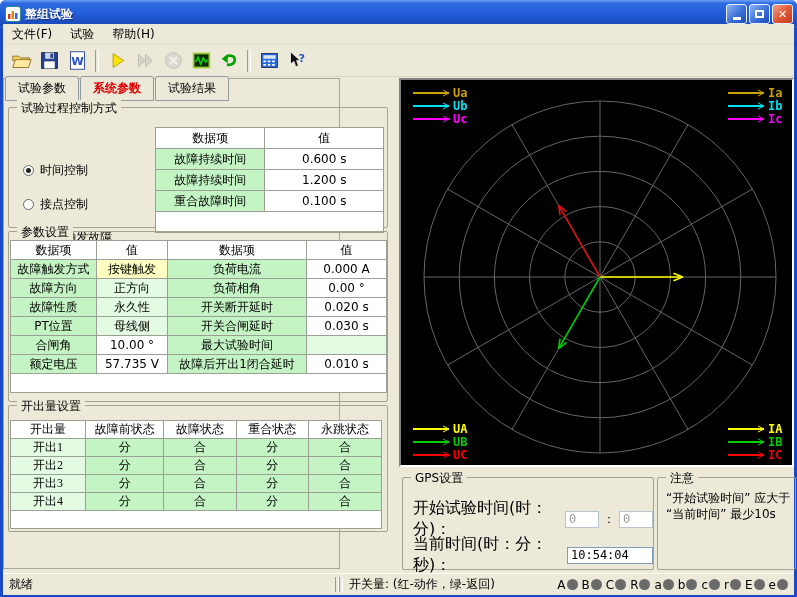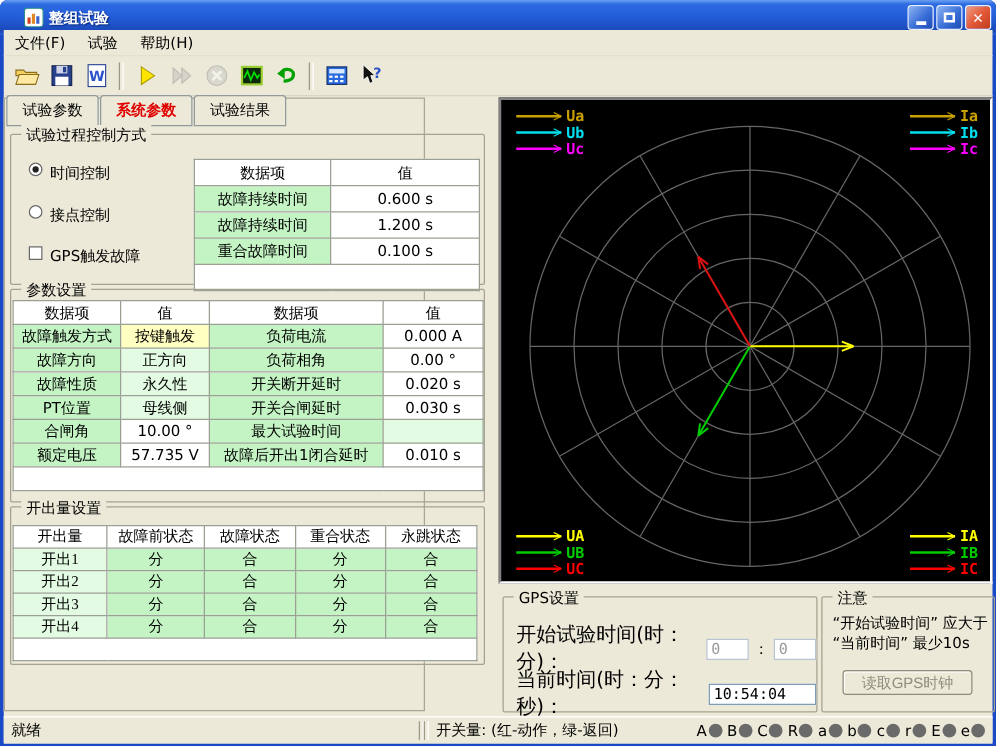--- a/index.html
+++ b/index.html
@@ -1,20 +1,20 @@
 <!DOCTYPE html>
 <html><head>
 <meta charset="utf-8">
 <style>
   html,body{margin:0;padding:0;background:#ffffff;font-family:"DejaVu Sans",sans-serif;}
   #window{position:relative;width:797px;height:597px;background:#1a49c8;border-radius:6px 6px 0 0;overflow:hidden;}
   
   .titlebar{position:absolute;top:0;left:0;right:0;height:28px;border-radius:6px 6px 0 0;
     background:linear-gradient(180deg,#6ba1f4 0%,#2d6be0 12%,#245edb 45%,#1a49b8 90%,#2a60d4 100%);
-    display:flex;align-items:center;padding-left:19px;box-sizing:border-box;}
+    display:flex;align-items:center;padding-left:5px;box-sizing:border-box;}
   .titlebar .app-icon{width:16px;height:16px;margin-right:4px;flex:none;}
   .titlebar .ttl{color:#fff;font-size:12px;font-weight:bold;text-shadow:1px 1px 1px #0b2a7a;flex:1;}
   .cap-btns{display:flex;gap:2px;margin-right:4px;}
   .cap{width:21px;height:20px;border-radius:3px;border:1px solid #e8f0ff;display:flex;align-items:center;justify-content:center;
     color:#fff;font-size:11px;font-weight:bold;box-sizing:border-box;}
   .cap.blue{background:linear-gradient(135deg,#8fb4f4 0%,#3a6fd8 55%,#1d4bb4 100%);}
   .cap.red{background:linear-gradient(135deg,#f0a088 0%,#e25a38 50%,#c03a1c 100%);}
   .cap .minbar{display:block;width:8px;height:3px;background:#fff;margin-top:9px;}
   .cap .maxbox{display:block;width:9px;height:8px;border:2px solid #fff;box-sizing:border-box;}
   
@@ -26,21 +26,21 @@
   .tb svg{width:21px;height:21px;}
   .tb.dim{opacity:.45;filter:grayscale(1);}
   .tsep{width:2px;height:22px;border-left:1px solid #9b9b8b;border-right:1px solid #ffffff;margin:0 4px;}
   
   .left-panel{position:absolute;left:0;top:54px;width:337px;height:491px;border:1px solid #a9a694;background:#ece9d8;box-sizing:border-box;}
   .tabstrip{position:absolute;top:1px;left:1px;display:flex;height:21px;align-items:flex-end;font-size:12px;}
   .tab{padding:3px 12px 3px;border:1px solid #919b9c;border-radius:3px 3px 0 0;margin-right:1px;background:#ece9d8;}
   .tab.active{color:#e00000;font-weight:bold;}
   .groupbox{position:absolute;border:1px solid #a5a28f;border-radius:2px;}
   .groupbox .gb-title{position:absolute;top:-8px;left:8px;background:#ece9d8;padding:0 4px;font-size:12px;}
-  .opt-row{position:absolute;left:14px;display:flex;gap:6px;font-size:12px;}
+  .opt-row{position:absolute;left:14px;display:flex;align-items:center;gap:6px;font-size:12px;margin-top:32px;}
   .radio{width:11px;height:11px;border-radius:50%;border:1px solid #6a6a6a;background:#fff;box-sizing:border-box;position:relative;flex:none;}
   .radio.checked::after{content:"";position:absolute;left:2px;top:2px;width:5px;height:5px;border-radius:50%;background:#222;}
   .checkbox{width:11px;height:11px;border:1px solid #6a6a6a;background:#fff;box-sizing:border-box;flex:none;}
   
   table.grid{border-collapse:collapse;table-layout:fixed;background:#fff;position:absolute;border:1px solid #7d837b;}
   table.grid td,table.grid th{border:1px solid #9aa094;font-size:12px;font-weight:normal;text-align:center;
     padding:0 2px;overflow:hidden;white-space:nowrap;box-sizing:border-box;}
   #ctl-table tr{height:21px;}
   #param-table tr{height:19px;}
   #out-table tr{height:18px;}
@@ -440,21 +440,20 @@
         <input class="xp-input" style="width: 86px;" readonly="" value="10:54:04">
       </div>
     </div>
 
     <div class="groupbox note-box">
       <span class="gb-title">注意</span>
       <div class="note-text">
         <div>“开始试验时间” 应大于</div>
         <div>“当前时间” 最少10s</div>
       </div>
-      <button class="gps-btn">读取GPS时钟</button>
     </div>
 
     <div class="statusbar">
       <span class="sb-ready">就绪</span>
       <span class="sb-sep"></span>
       <span class="sb-sep"></span>
       <span class="sb-switch">
         <span>开关量: (红-动作，绿-返回)</span>
         <span id="indicators">
             <span class="ind">

